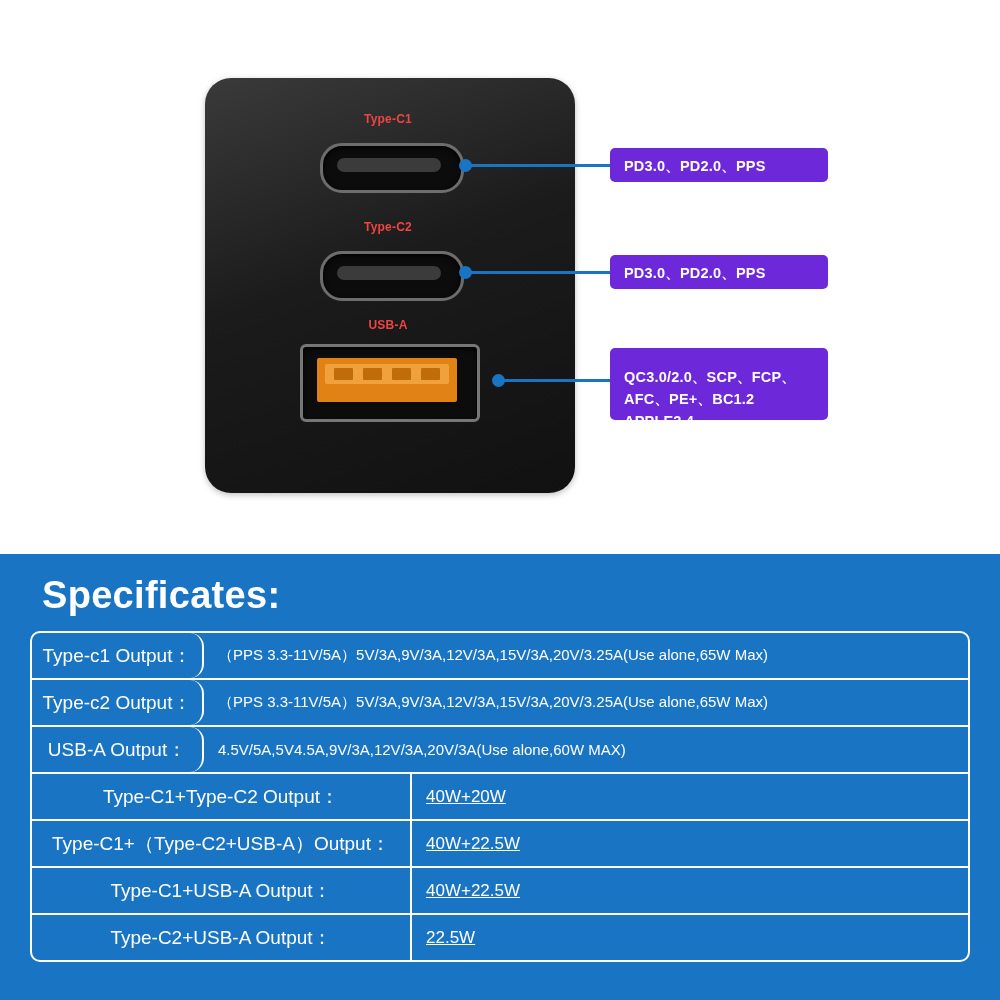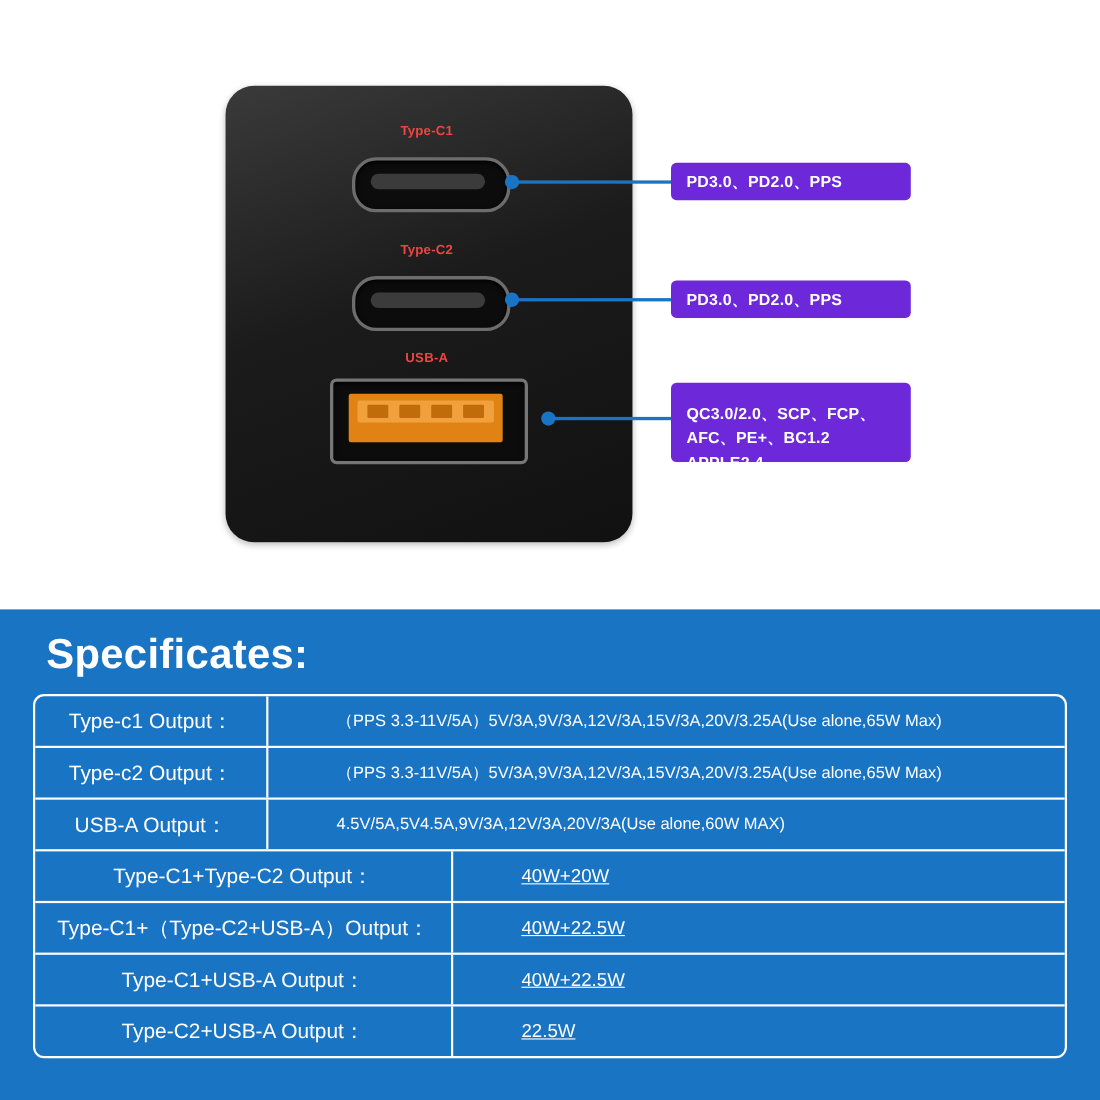--- a/index.html
+++ b/index.html
@@ -192,23 +192,22 @@
     text-align: center;
   }
   .spec-val {
     color: #ffffff;
     font-size: 15px;
     display: flex;
     align-items: center;
     padding: 4px 0 4px 14px;
     box-sizing: border-box;
     flex: 1;
-    margin-left: 48px;
-  }
-  .w-narrow .spec-key { width: 212px; }
+  }
+  .w-narrow .spec-key { width: 172px; border-radius: 14px; }
   .w-wide   .spec-key { width: 380px; }
   .w-wide   .spec-val { font-size: 17px; text-decoration: underline; }
 </style>
 </head>
 <body>
 
 <div id="diagram">
 
   <div class="charger-body"></div>
 

